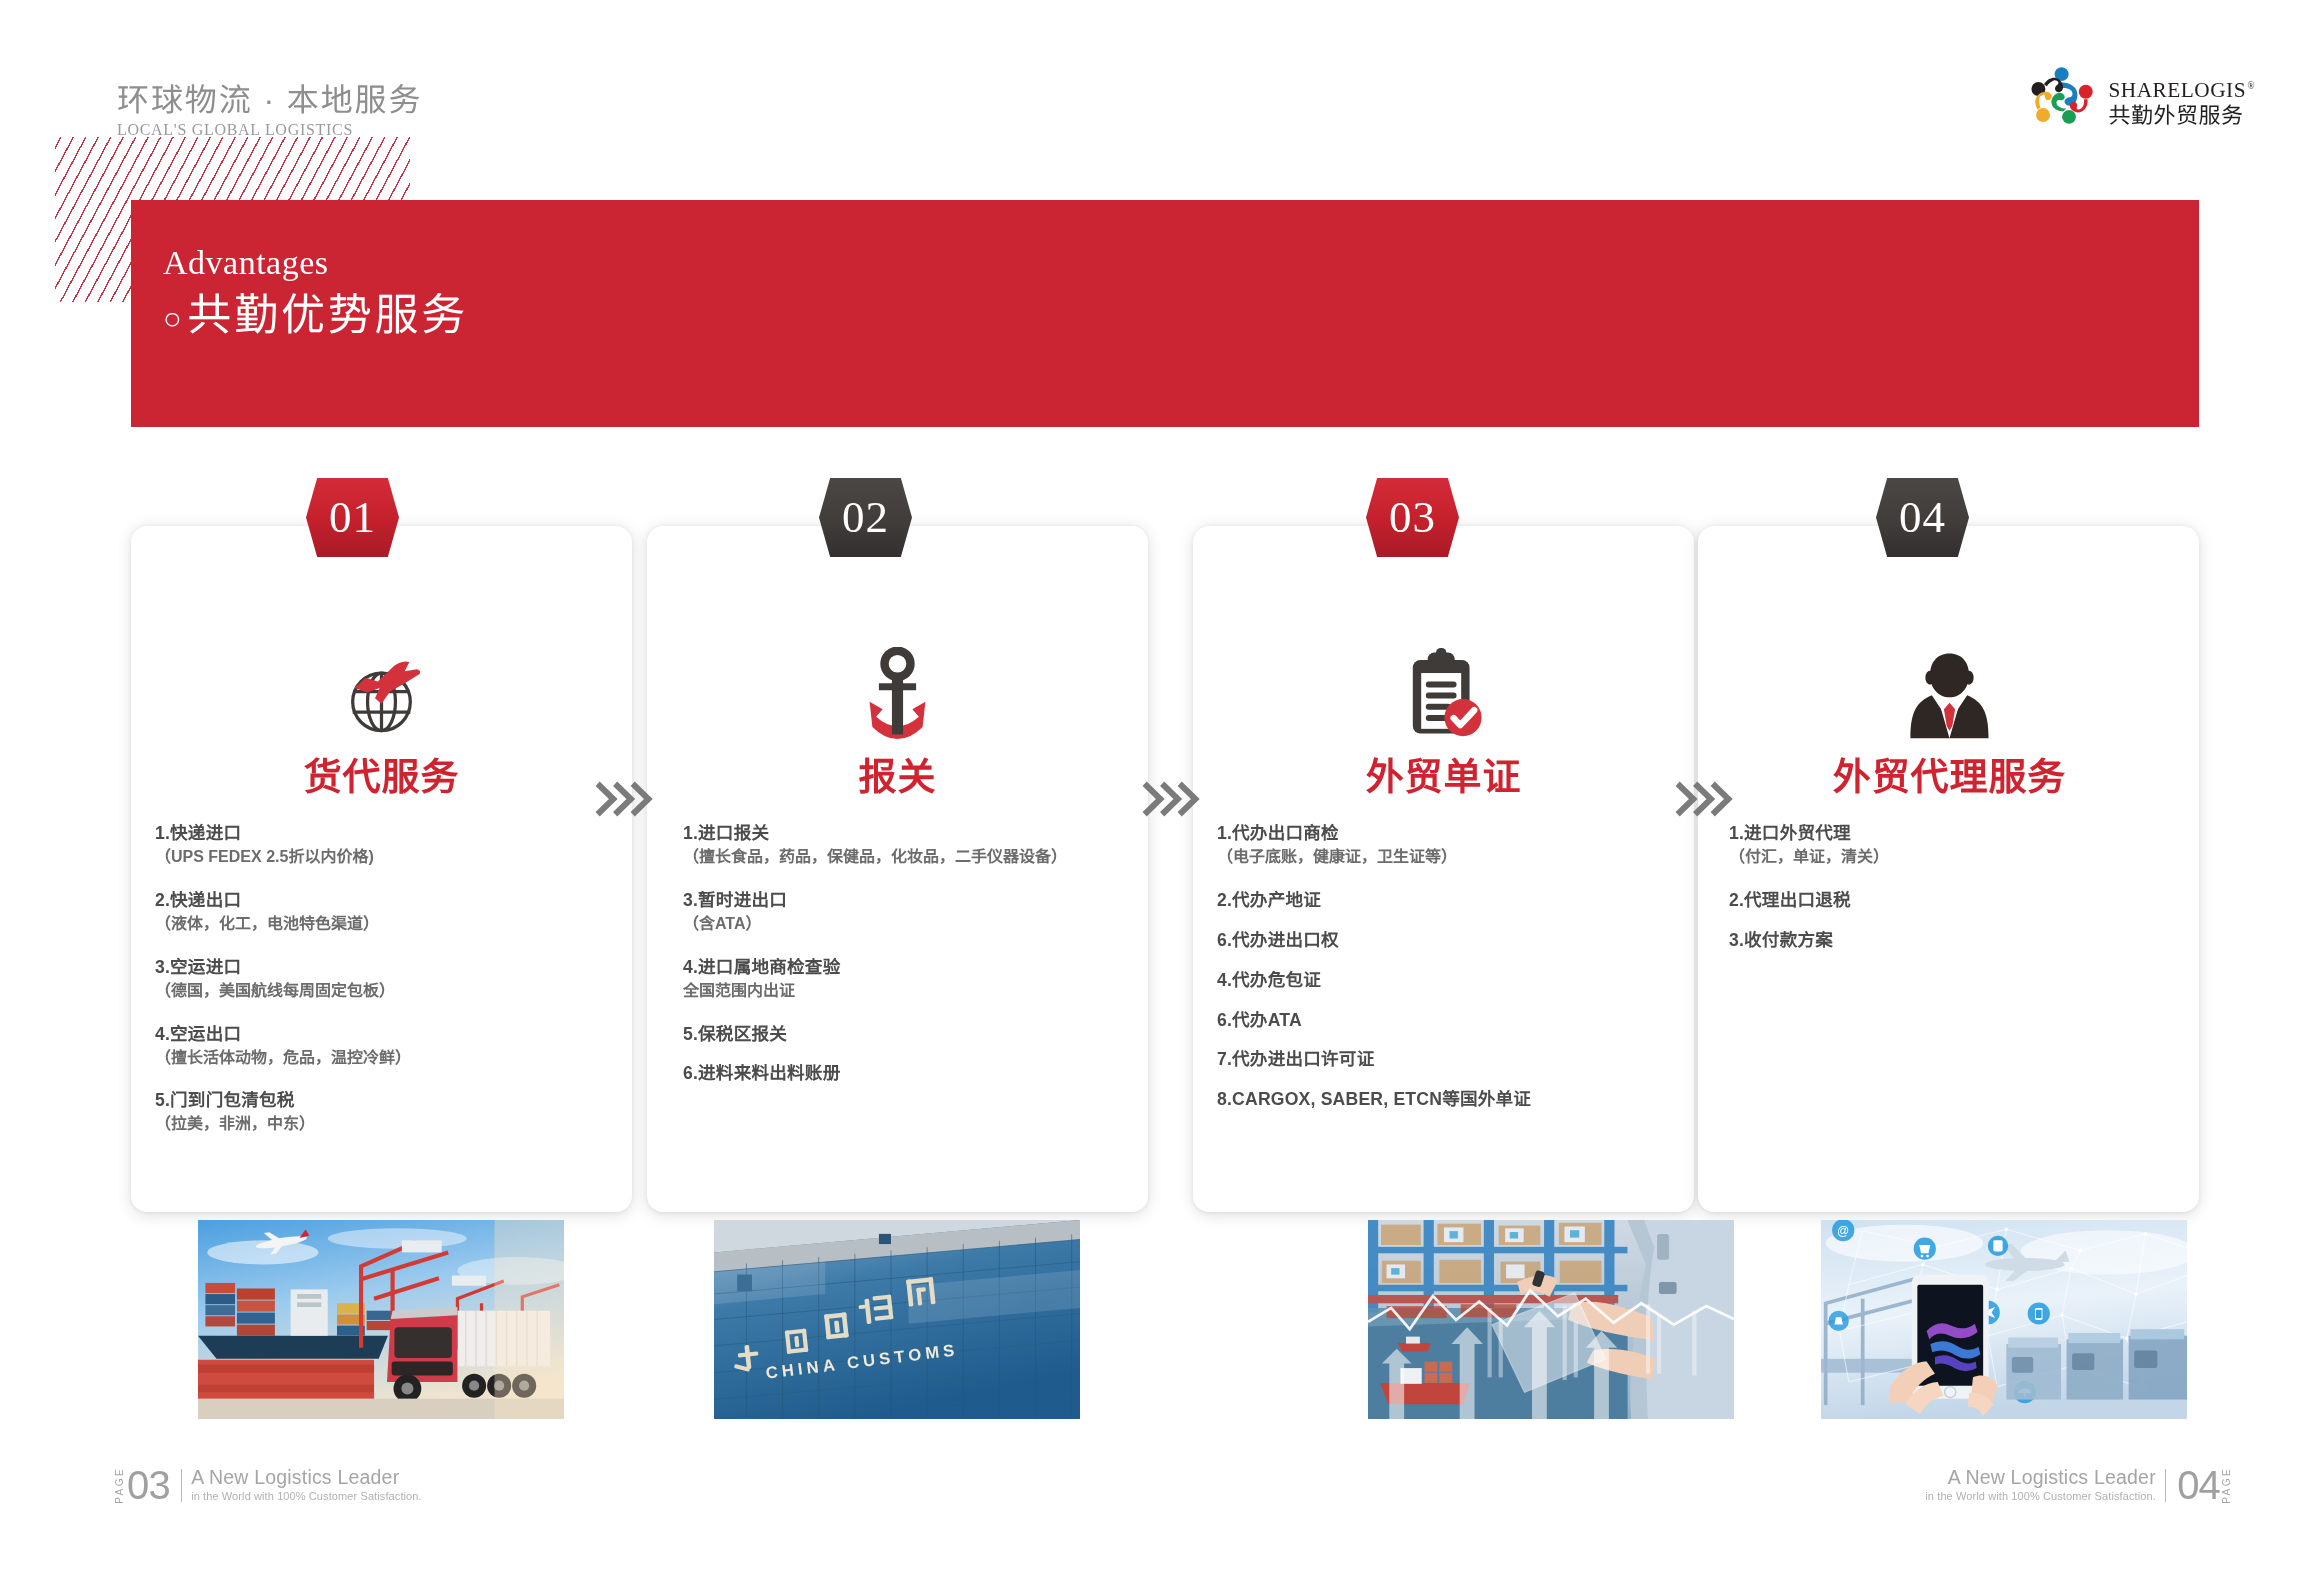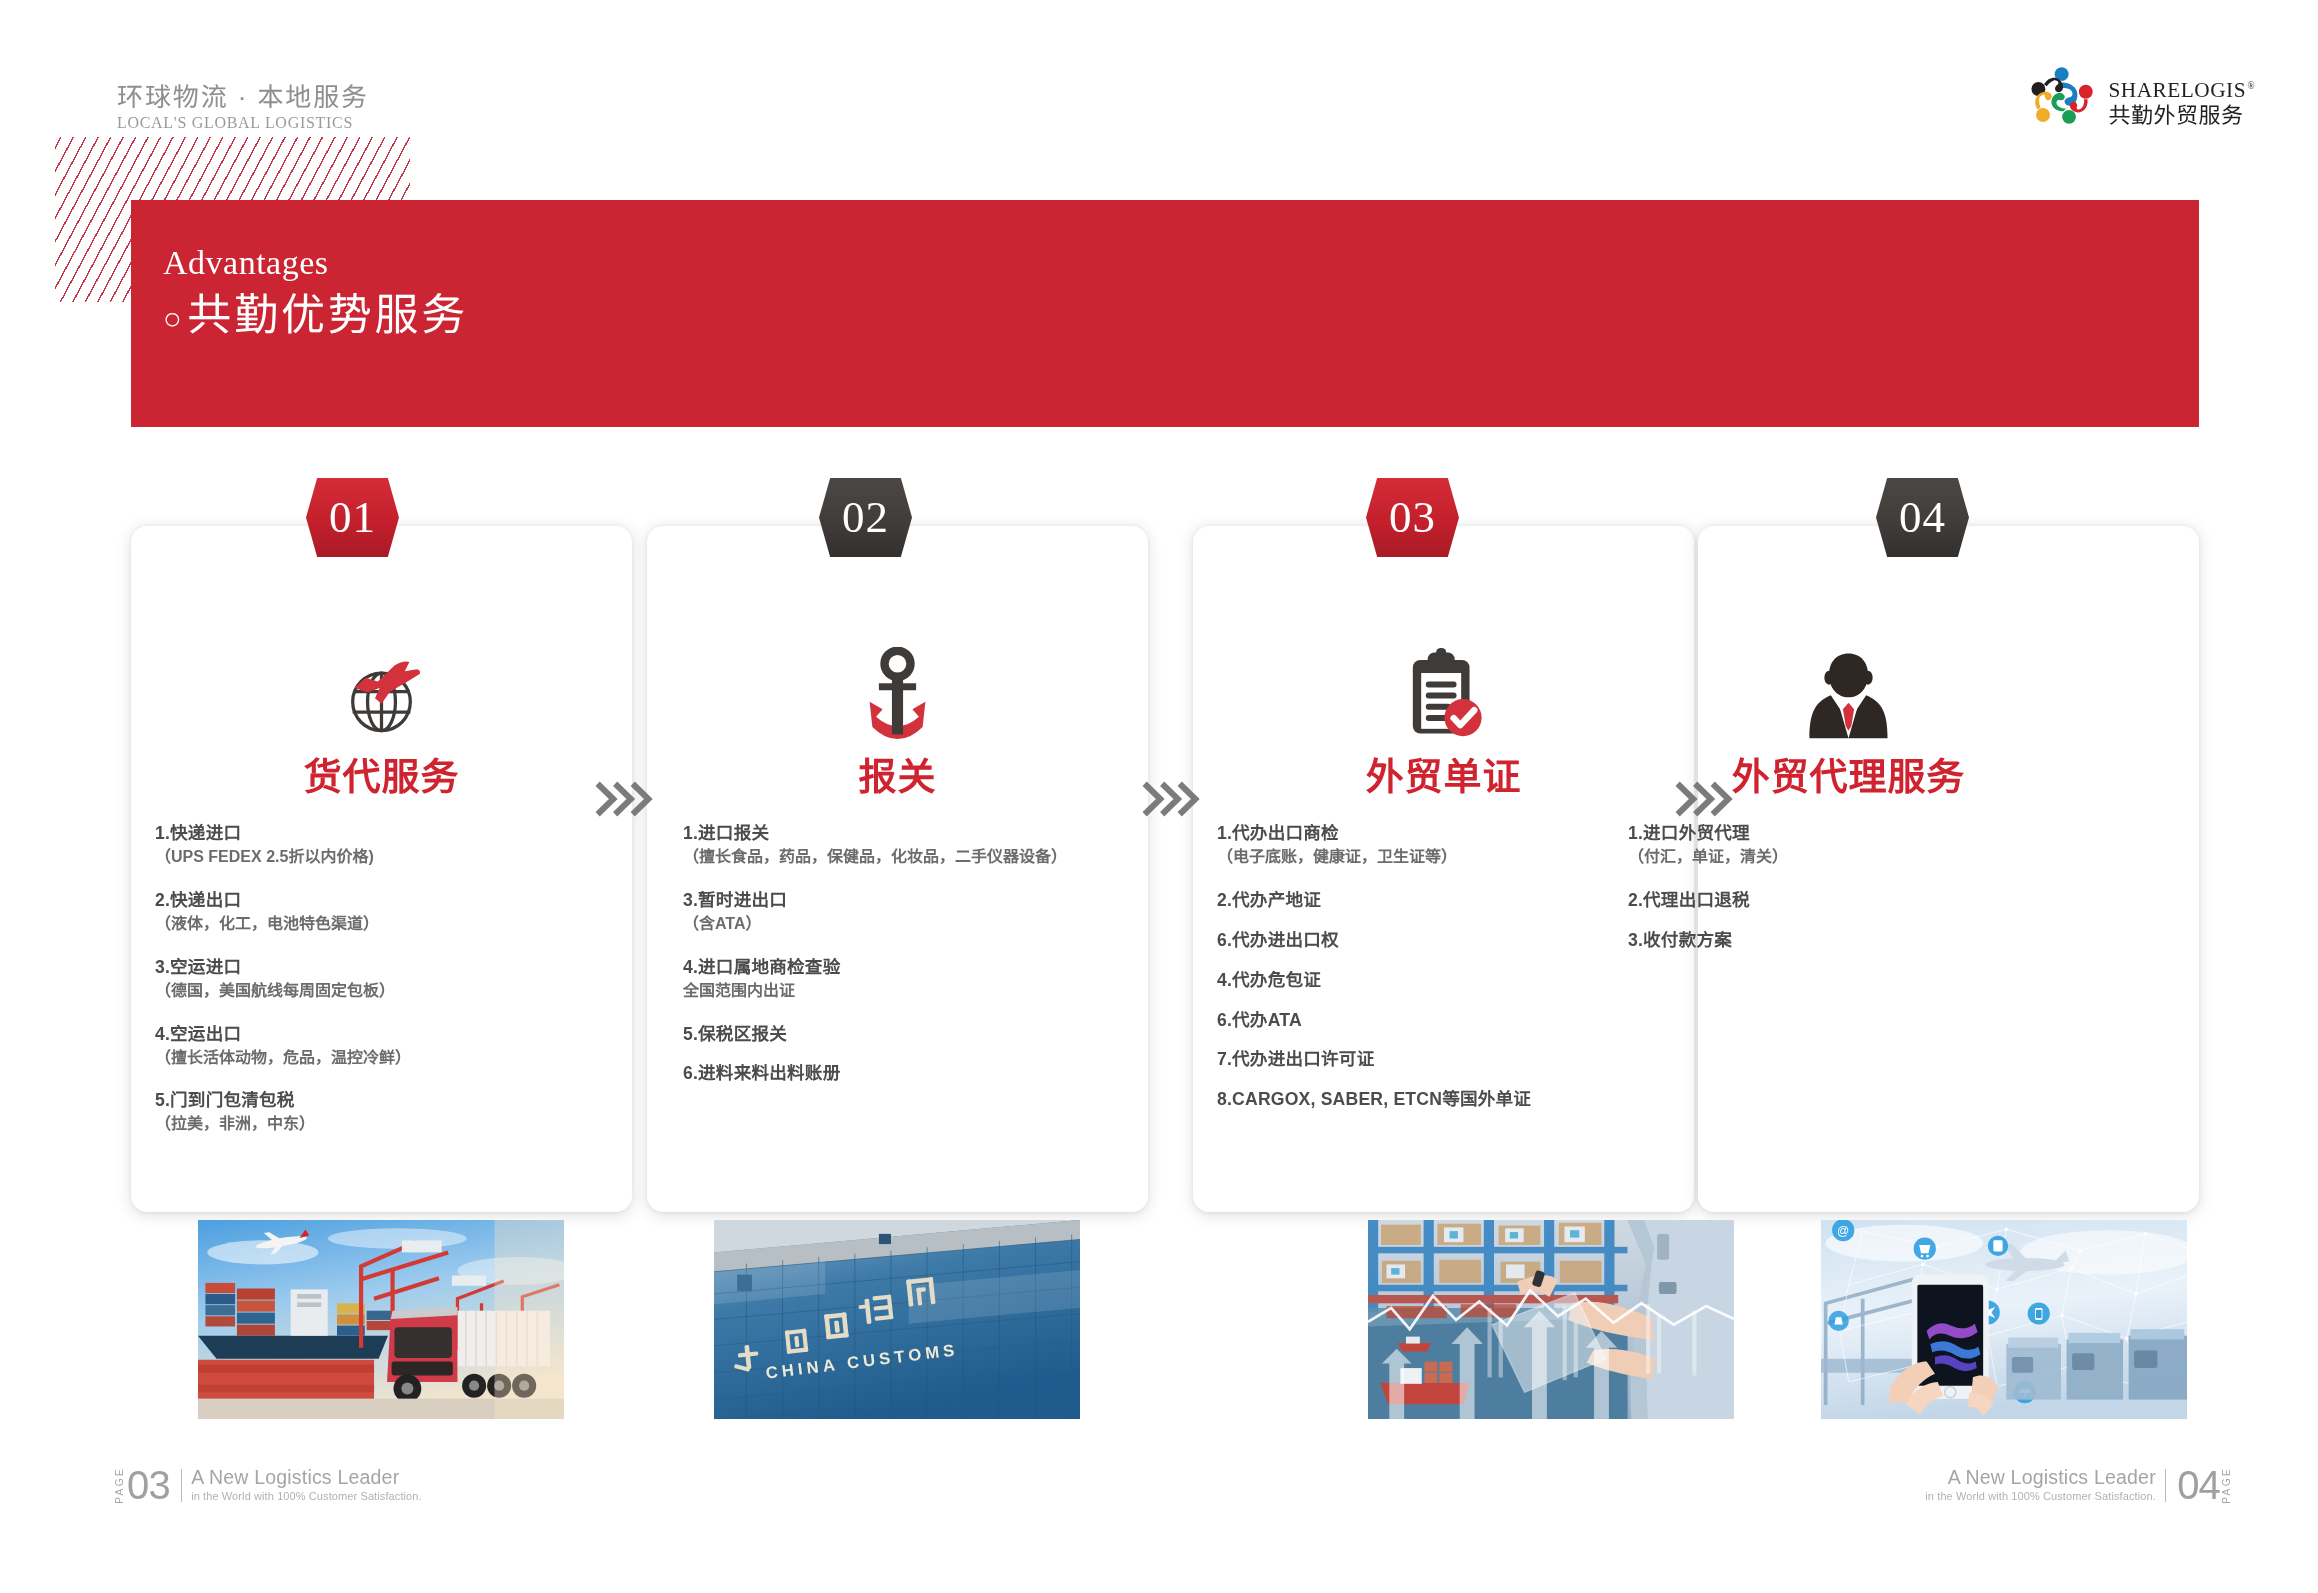--- a/index.html
+++ b/index.html
@@ -21,21 +21,21 @@
   }
 
   
   .brand-block {
     position: absolute;
     left: 117px;
     top: 83px;
     width: 325px;
   }
   .brand-cn {
-    font-size: 26px;
+    font-size: 32px;
     color: #8e8e8e;
     letter-spacing: 1.9px;
     font-weight: 400;
     line-height: 1.1;
     white-space: nowrap;
   }
   .brand-en {
     font-family: "Liberation Serif", "DejaVu Serif", serif;
     font-size: 16px;
     color: #9a9a9a;
@@ -179,21 +179,21 @@
   
   .col {
     position: absolute;
     top: 526px;
     height: 686px;
     z-index: 5;
   }
   .col.c1 { left: 131px;  width: 501px; }
   .col.c2 { left: 647px; width: 501px; }
   .col.c3 { left: 1193px; width: 501px; }
-  .col.c4 { left: 1598px; width: 501px; }
+  .col.c4 { left: 1699px; width: 501px; }
 
   .col-icon {
     position: absolute;
     top: 114px;
     left: 0;
     width: 100%;
     height: 100px;
     display: flex;
     align-items: flex-end;
     justify-content: center;

